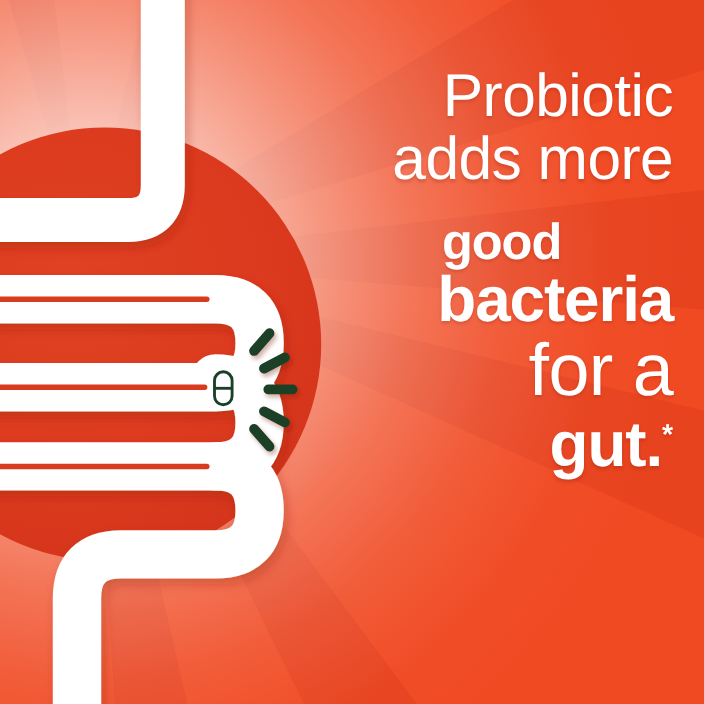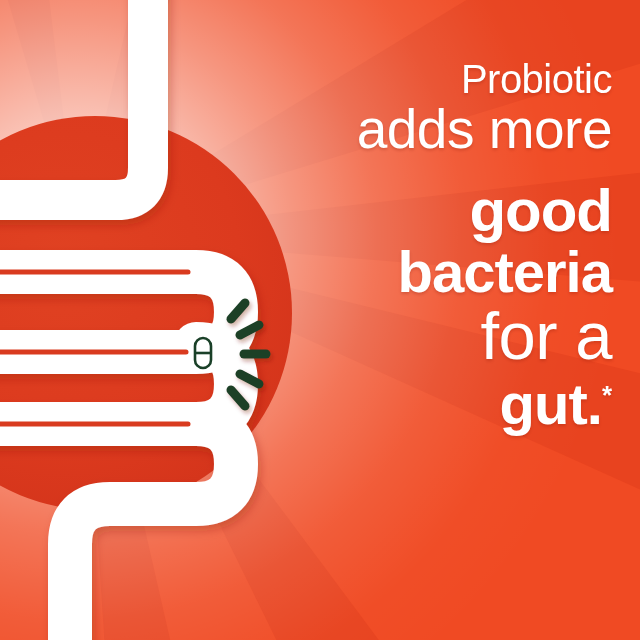--- a/index.html
+++ b/index.html
@@ -78,23 +78,23 @@
   .ln-light {
     font-weight: 300;
     font-size: 55px;
   }
   .ln-bold {
     font-weight: 700;
     font-size: 55px;
     letter-spacing: -1px;
   }
 
-  .ln-probiotic { font-size: 40px; margin-bottom: 5px; }
+  .ln-probiotic { font-size: 55px; margin-bottom: 5px; }
   .ln-adds      { font-size: 55px; margin-bottom: 26px; }
-  .ln-good      { font-size: 60px; margin-bottom: 4px; }
+  .ln-good      { font-size: 46px; margin-bottom: 4px; text-align: center; }
   .ln-bacteria  { font-size: 58px; margin-bottom: 5px; }
   .ln-fora      { font-size: 67px; margin-bottom: 7px; }
   .ln-balanced  { font-size: 58px; margin-bottom: 4px; }
   .ln-gut       { font-size: 58px; }
 
   .asterisk {
     font-size: 26px;
     vertical-align: super;
     font-weight: 700;
     letter-spacing: 0;

